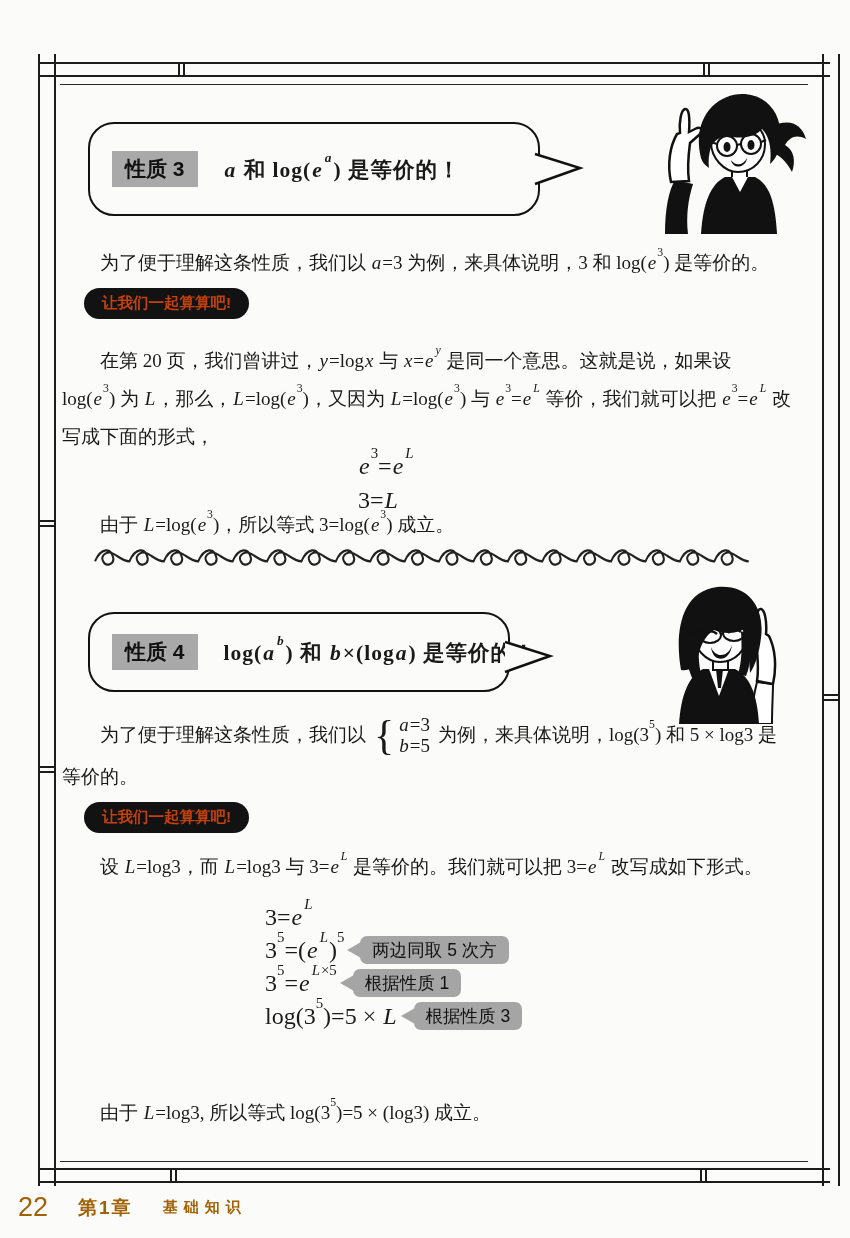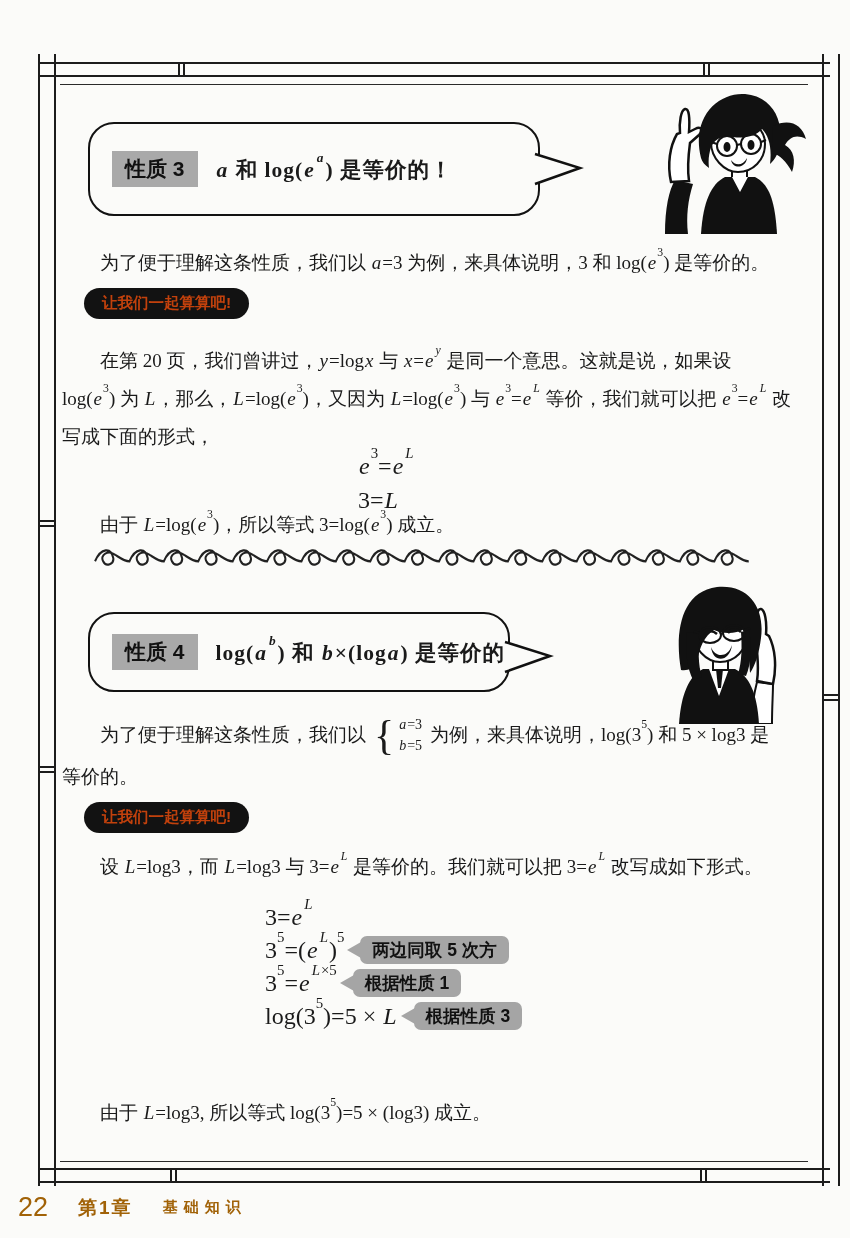--- a/index.html
+++ b/index.html
@@ -7,43 +7,43 @@
         font-family:"Liberation Serif","DejaVu Serif",serif;color:#1a1a1a;}
   
   .rail{position:absolute;box-sizing:border-box;}
   .rail-h{border-top:2.5px solid #1c1c1c;border-bottom:2px solid #1c1c1c;height:15px;}
   .rail-v{border-left:2.5px solid #1c1c1c;border-right:2px solid #1c1c1c;width:18px;}
   .innerline{position:absolute;border-top:1.5px solid #2a2a2a;height:0;}
   .joint-h{position:absolute;width:7px;box-sizing:border-box;border-left:2px solid #1c1c1c;border-right:2px solid #1c1c1c;height:15px;}
   .joint-v{position:absolute;height:7px;box-sizing:border-box;border-top:2px solid #1c1c1c;border-bottom:2px solid #1c1c1c;width:18px;}
   
   .bubble{position:absolute;box-sizing:border-box;border:2.5px solid #121212;border-radius:26px;
-          background:#fbfbf9;display:flex;align-items:center;gap:18px;padding-left:22px;}
+          background:#fbfbf9;display:flex;align-items:center;gap:26px;padding-left:22px;}
   .prop-label{background:#a9a9a9;color:#111;font-family:"Liberation Sans","DejaVu Sans",sans-serif;
               font-weight:bold;font-size:21px;padding:4px 13px;white-space:nowrap;}
   .bubble-title{font-weight:bold;font-size:21.5px;white-space:nowrap;letter-spacing:1px;}
   .tail{position:absolute;z-index:5;}
   
   .tx{position:absolute;font-size:19px;white-space:nowrap;}
   .indent{text-indent:2em;}
   .pill{position:absolute;background:#121212;color:#c2410c;font-family:"Liberation Sans","DejaVu Sans",sans-serif;
         font-weight:bold;font-size:15.5px;padding:5px 18px;border-radius:16px;white-space:nowrap;}
   .eq{font-size:24px;white-space:nowrap;}
   sup{font-size:62%;position:relative;top:-0.45em;}
   i{font-style:italic;padding:0 1px;}
   .steps{position:absolute;left:265px;top:900px;display:flex;flex-direction:column;}
   .eq-row{height:33px;display:flex;align-items:center;gap:16px;}
   .eq-tag{position:relative;background:#a5a5a5;color:#111;border-radius:7px;
-          font-family:"Liberation Sans","DejaVu Sans",sans-serif;font-weight:bold;font-size:17.5px;
+          font-family:"Liberation Sans","DejaVu Sans",sans-serif;font-weight:normal;font-size:17.5px;
           padding:2px 12px;white-space:nowrap;}
   .eq-tag::before{content:"";position:absolute;left:-13px;top:50%;transform:translateY(-50%);
           border-top:8px solid transparent;border-bottom:8px solid transparent;border-right:14px solid #a5a5a5;}
   .brace-row{position:absolute;display:flex;align-items:center;white-space:nowrap;font-size:19px;}
   .brace-char{font-size:42px;font-weight:400;line-height:1;margin:0 4px 0 8px;}
-  .brace-stack{display:flex;flex-direction:column;justify-content:center;font-size:14px;line-height:21px;margin-right:8px;}
+  .brace-stack{display:flex;flex-direction:column;justify-content:center;font-size:19px;line-height:21px;margin-right:8px;}
   .footer{position:absolute;left:18px;top:1192px;display:flex;align-items:center;gap:30px;
           font-family:"Liberation Sans","DejaVu Sans",sans-serif;color:#a16207;}
   .footer .pg{font-size:27px;}
   .footer .ch{font-size:19px;font-weight:bold;letter-spacing:2px;}
   .footer .sec{font-size:15px;font-weight:bold;letter-spacing:6px;}
   .divider{position:absolute;left:92px;top:543px;}
   svg{display:block;}
 </style>
 </head>
 <body>

